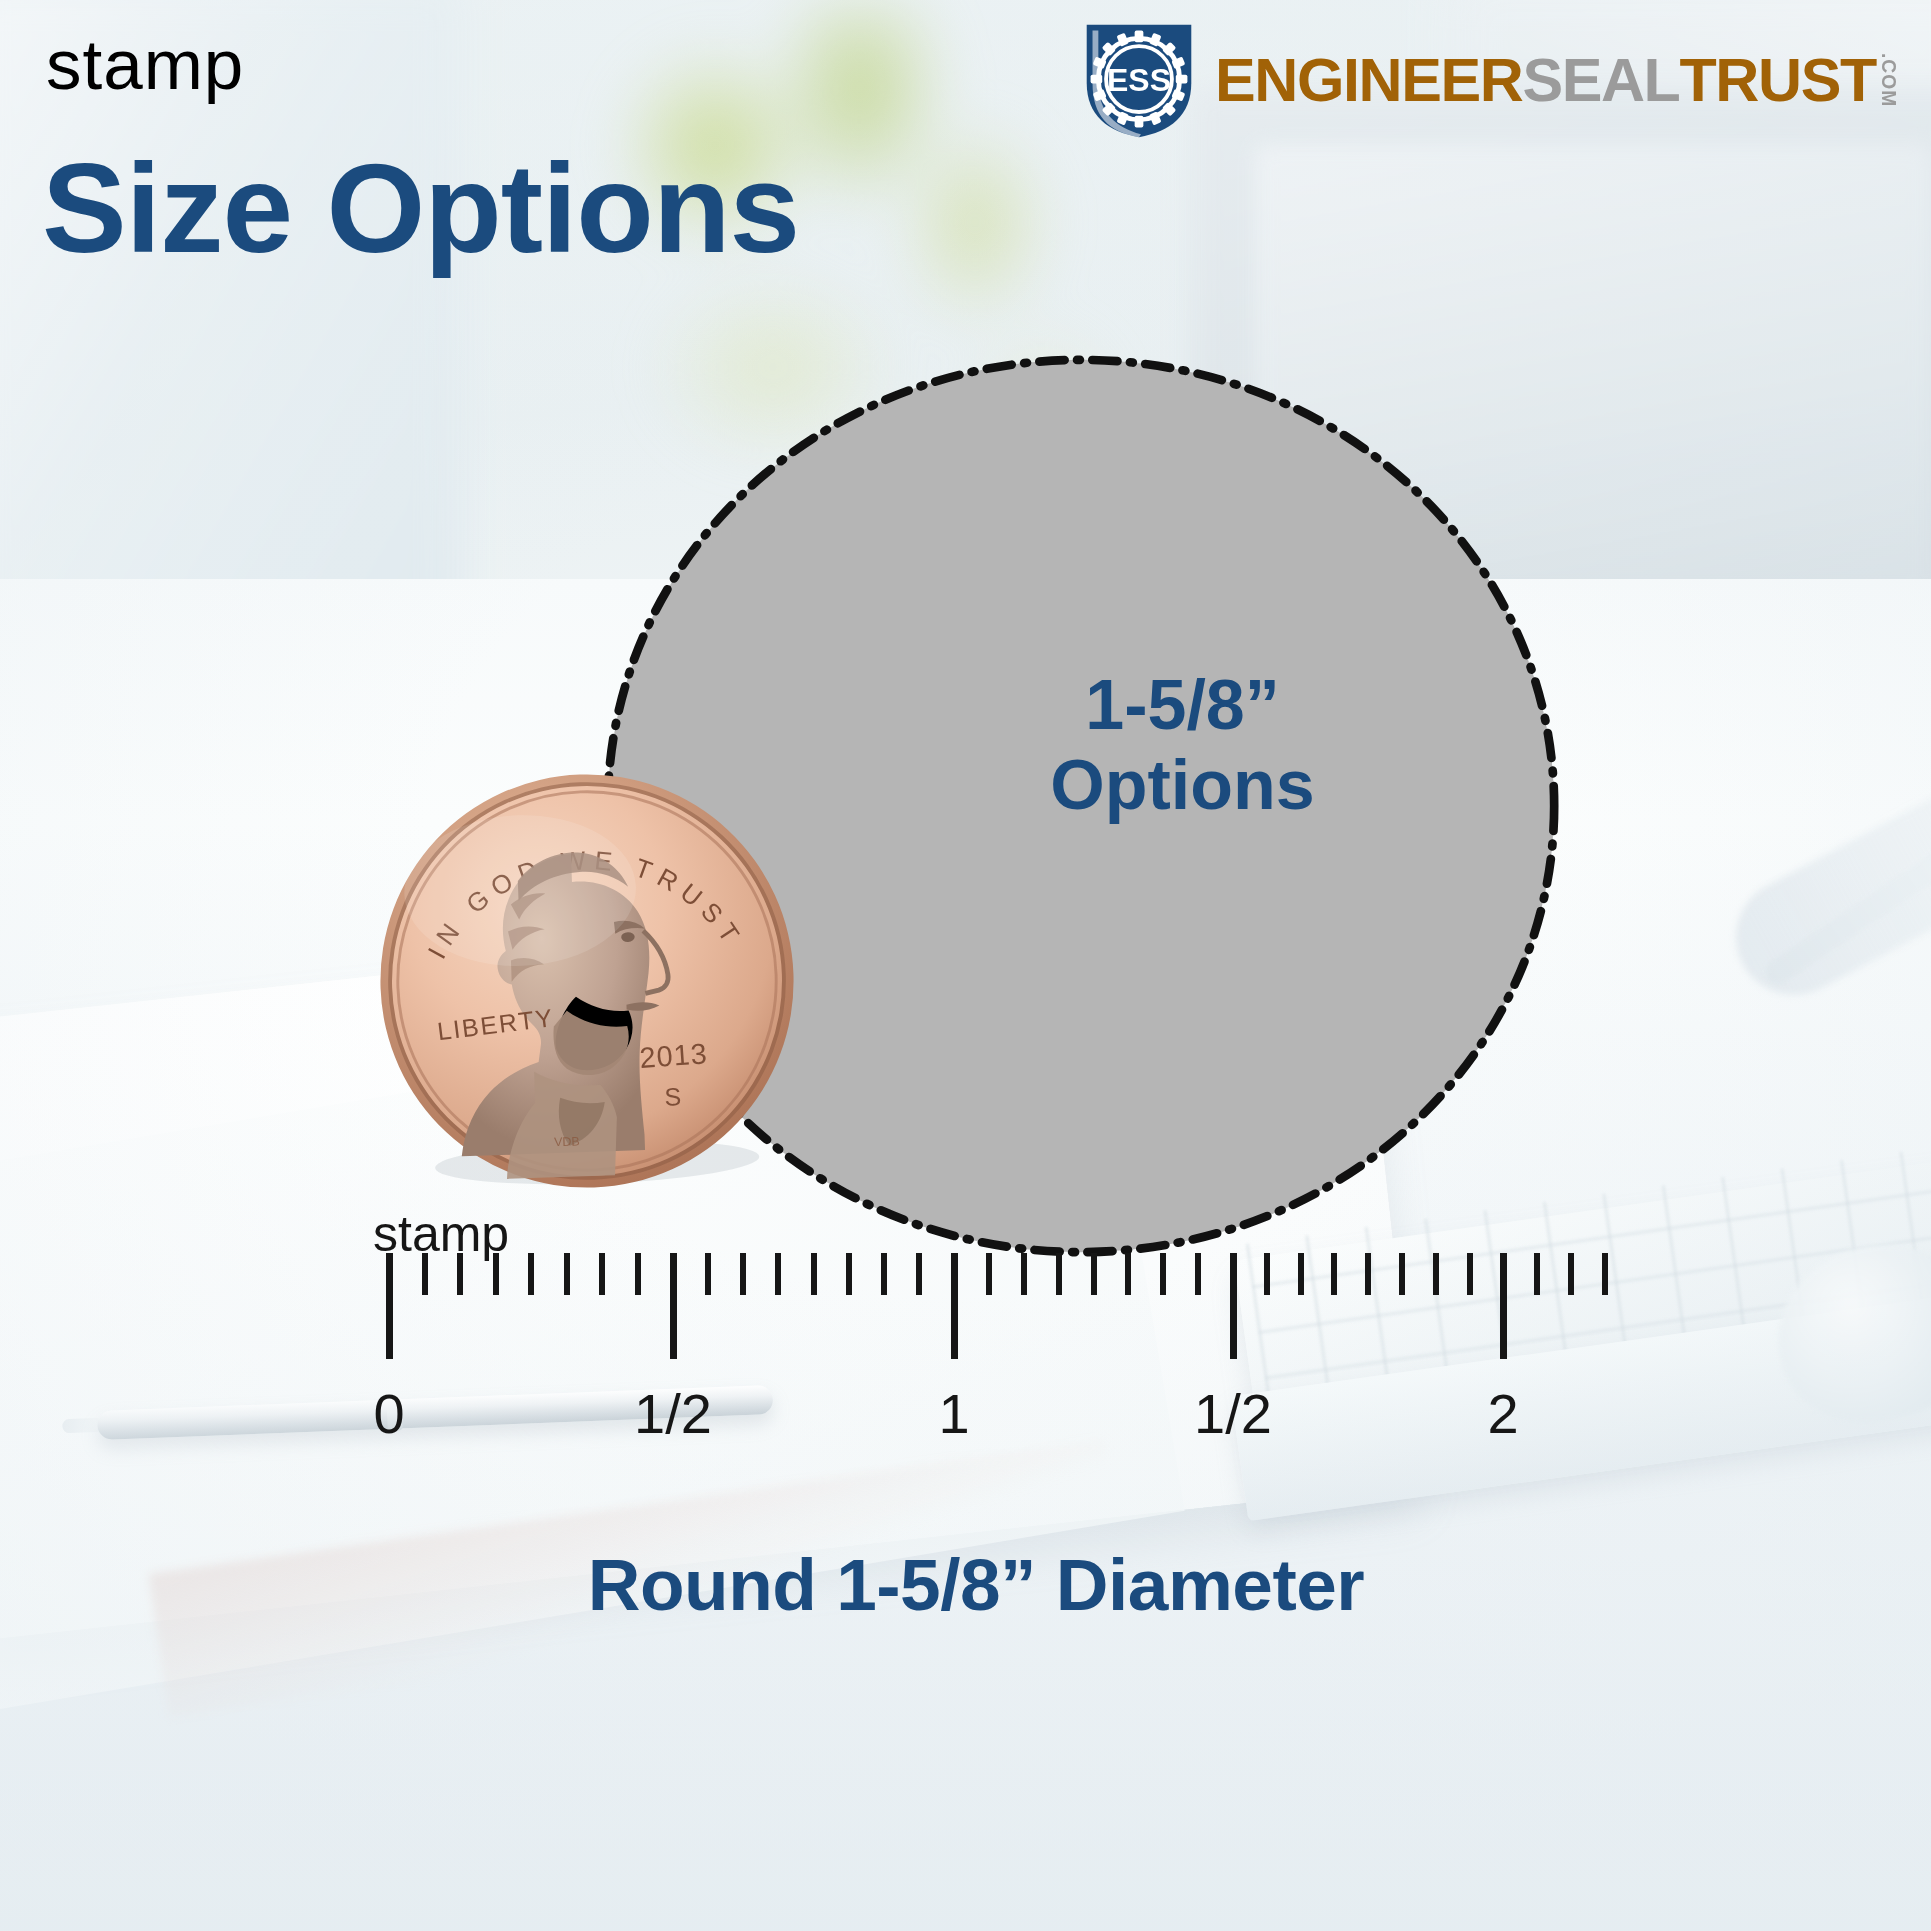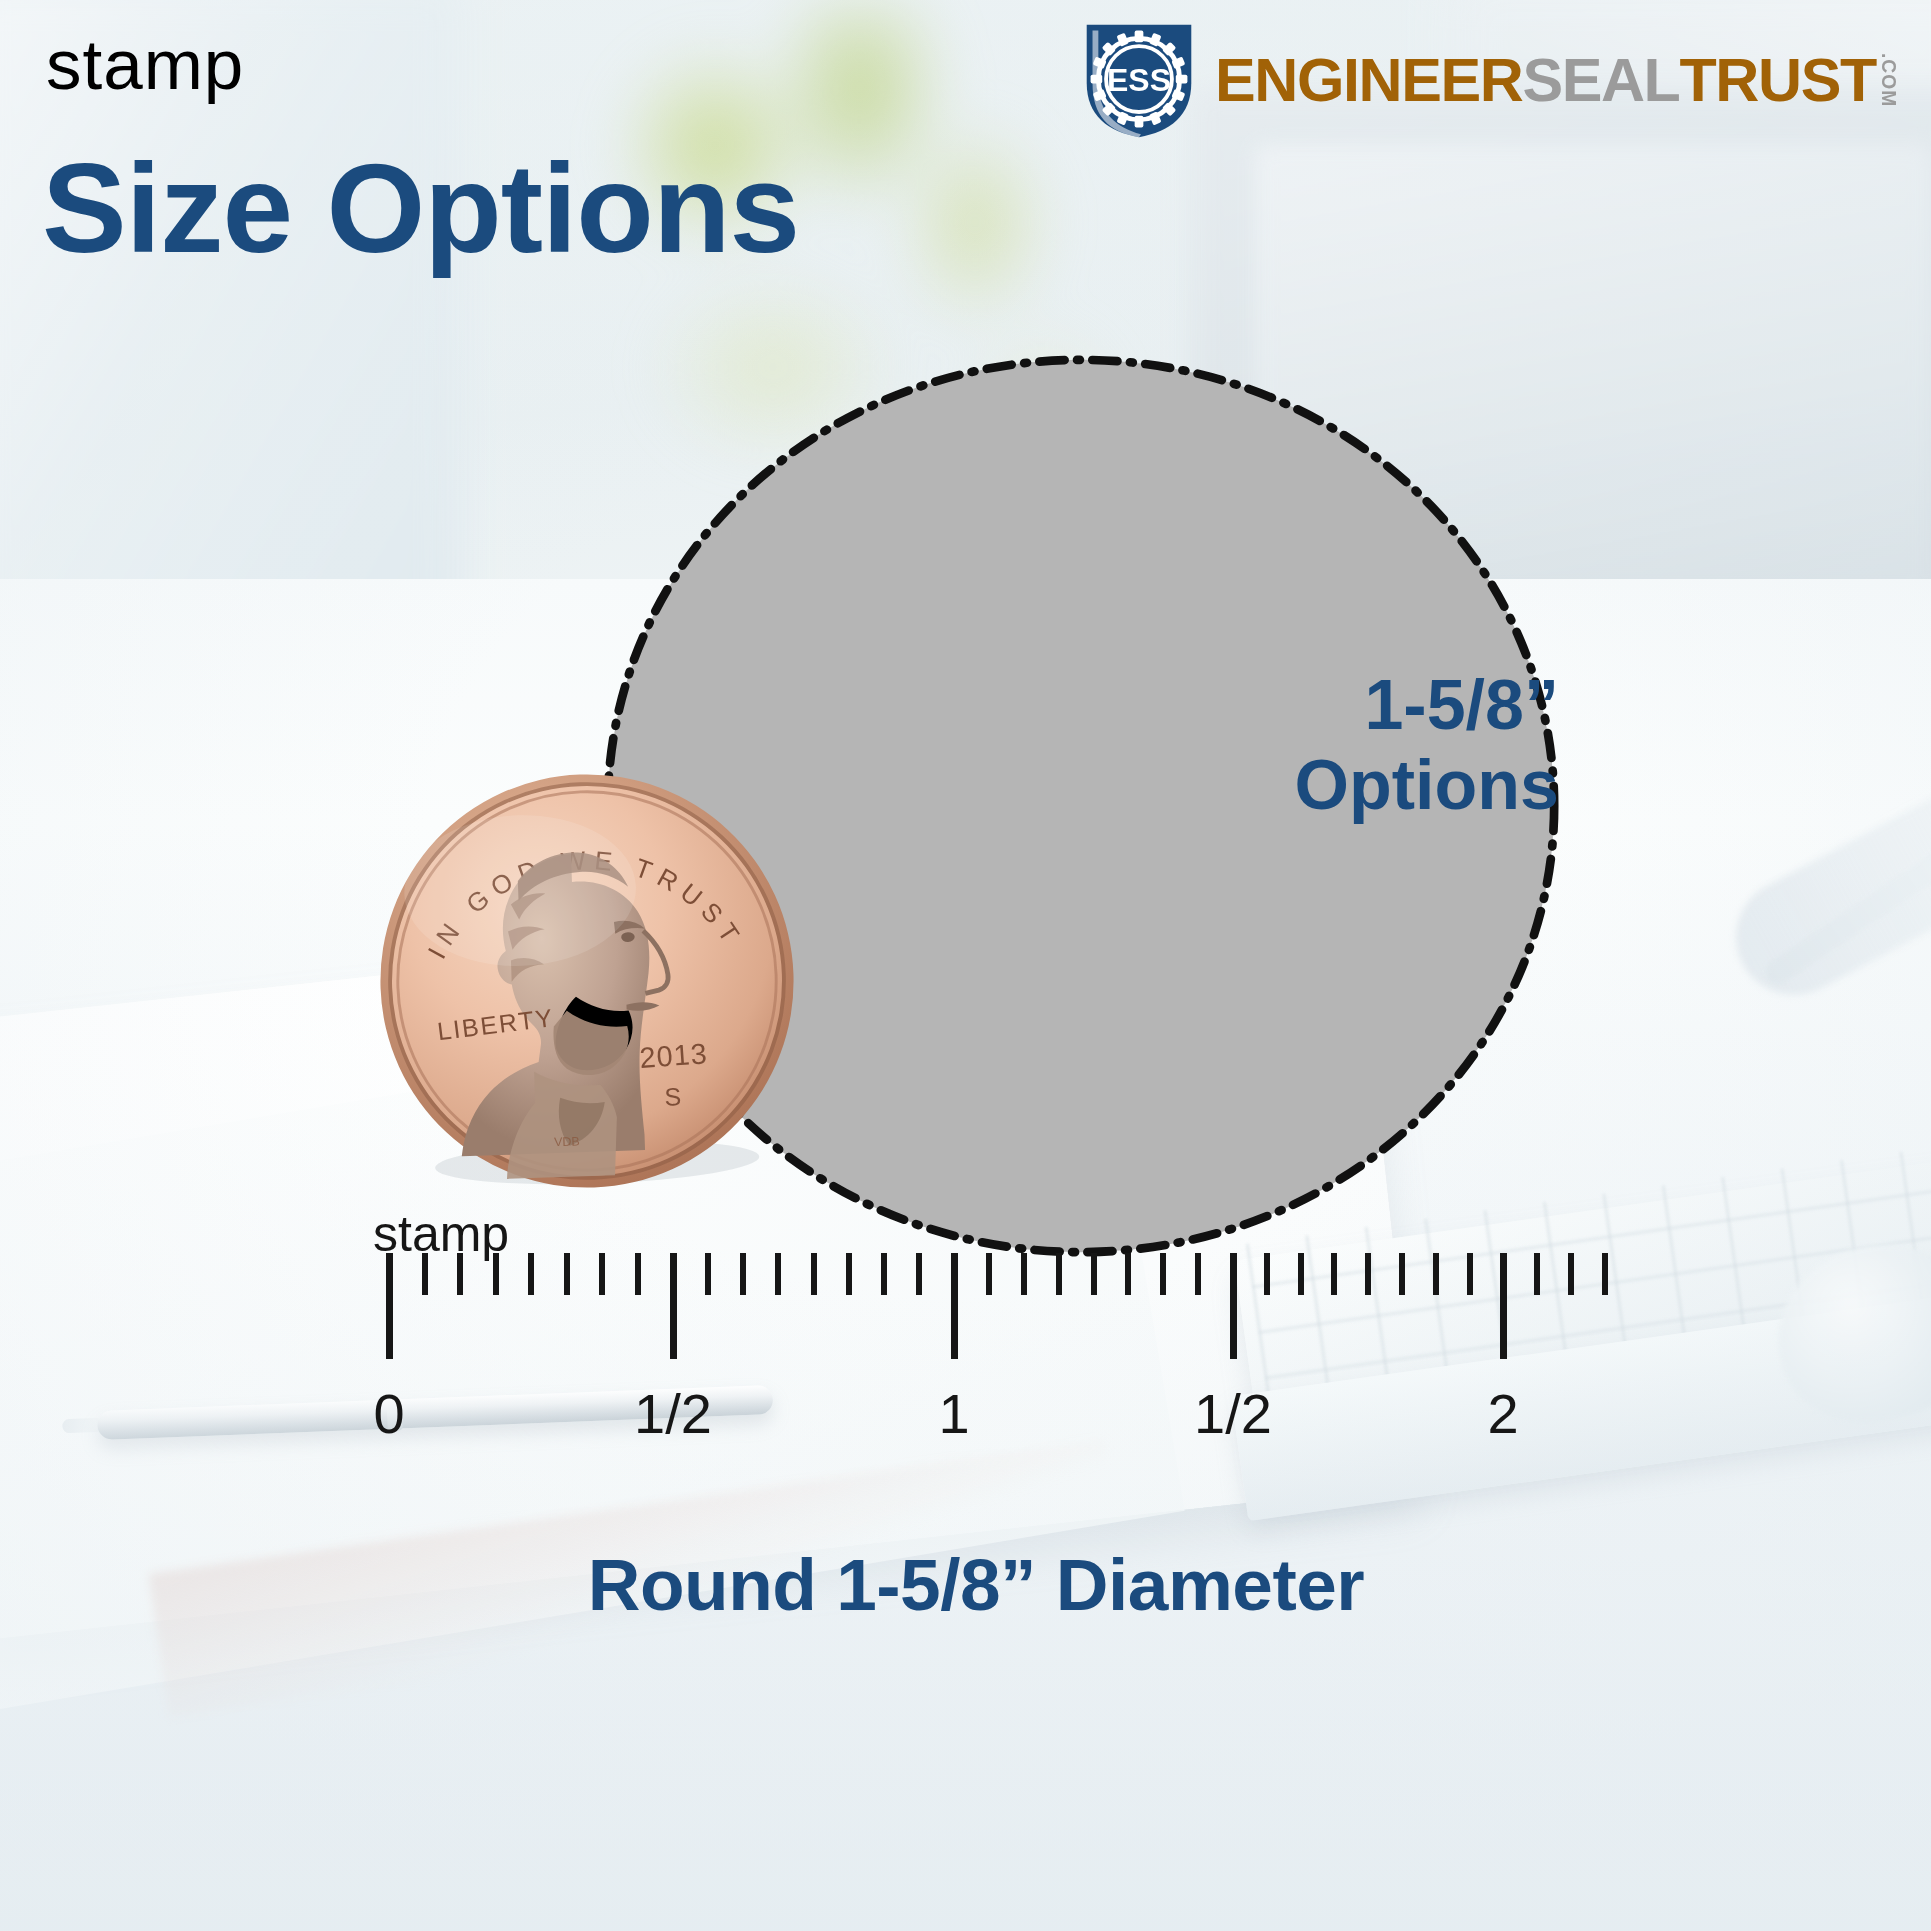--- a/index.html
+++ b/index.html
@@ -158,21 +158,21 @@
     font-size:19.3px;font-weight:bold;color:#9b9b9b;letter-spacing:1px;
     margin-left:2.9px;margin-bottom:3.9px;line-height:1;
   }
 
   
   .size-circle{
     position:absolute;left:603px;top:355px;width:956px;height:902px;
   }
   .size-circle .label{
     position:absolute;left:0;right:0;top:311px;
-    text-align:right;color:#1b4b7e;font-weight:bold;
+    text-align:center;color:#1b4b7e;font-weight:bold;
     font-size:70px;line-height:1.14;
     padding-left:203px;
   }
 
   
   .penny{
     position:absolute;left:378px;top:772px;width:417px;height:417px;
     transform:translate(-50%,-50%) rotate(-2deg);
     left:587px;top:981px;
   }

